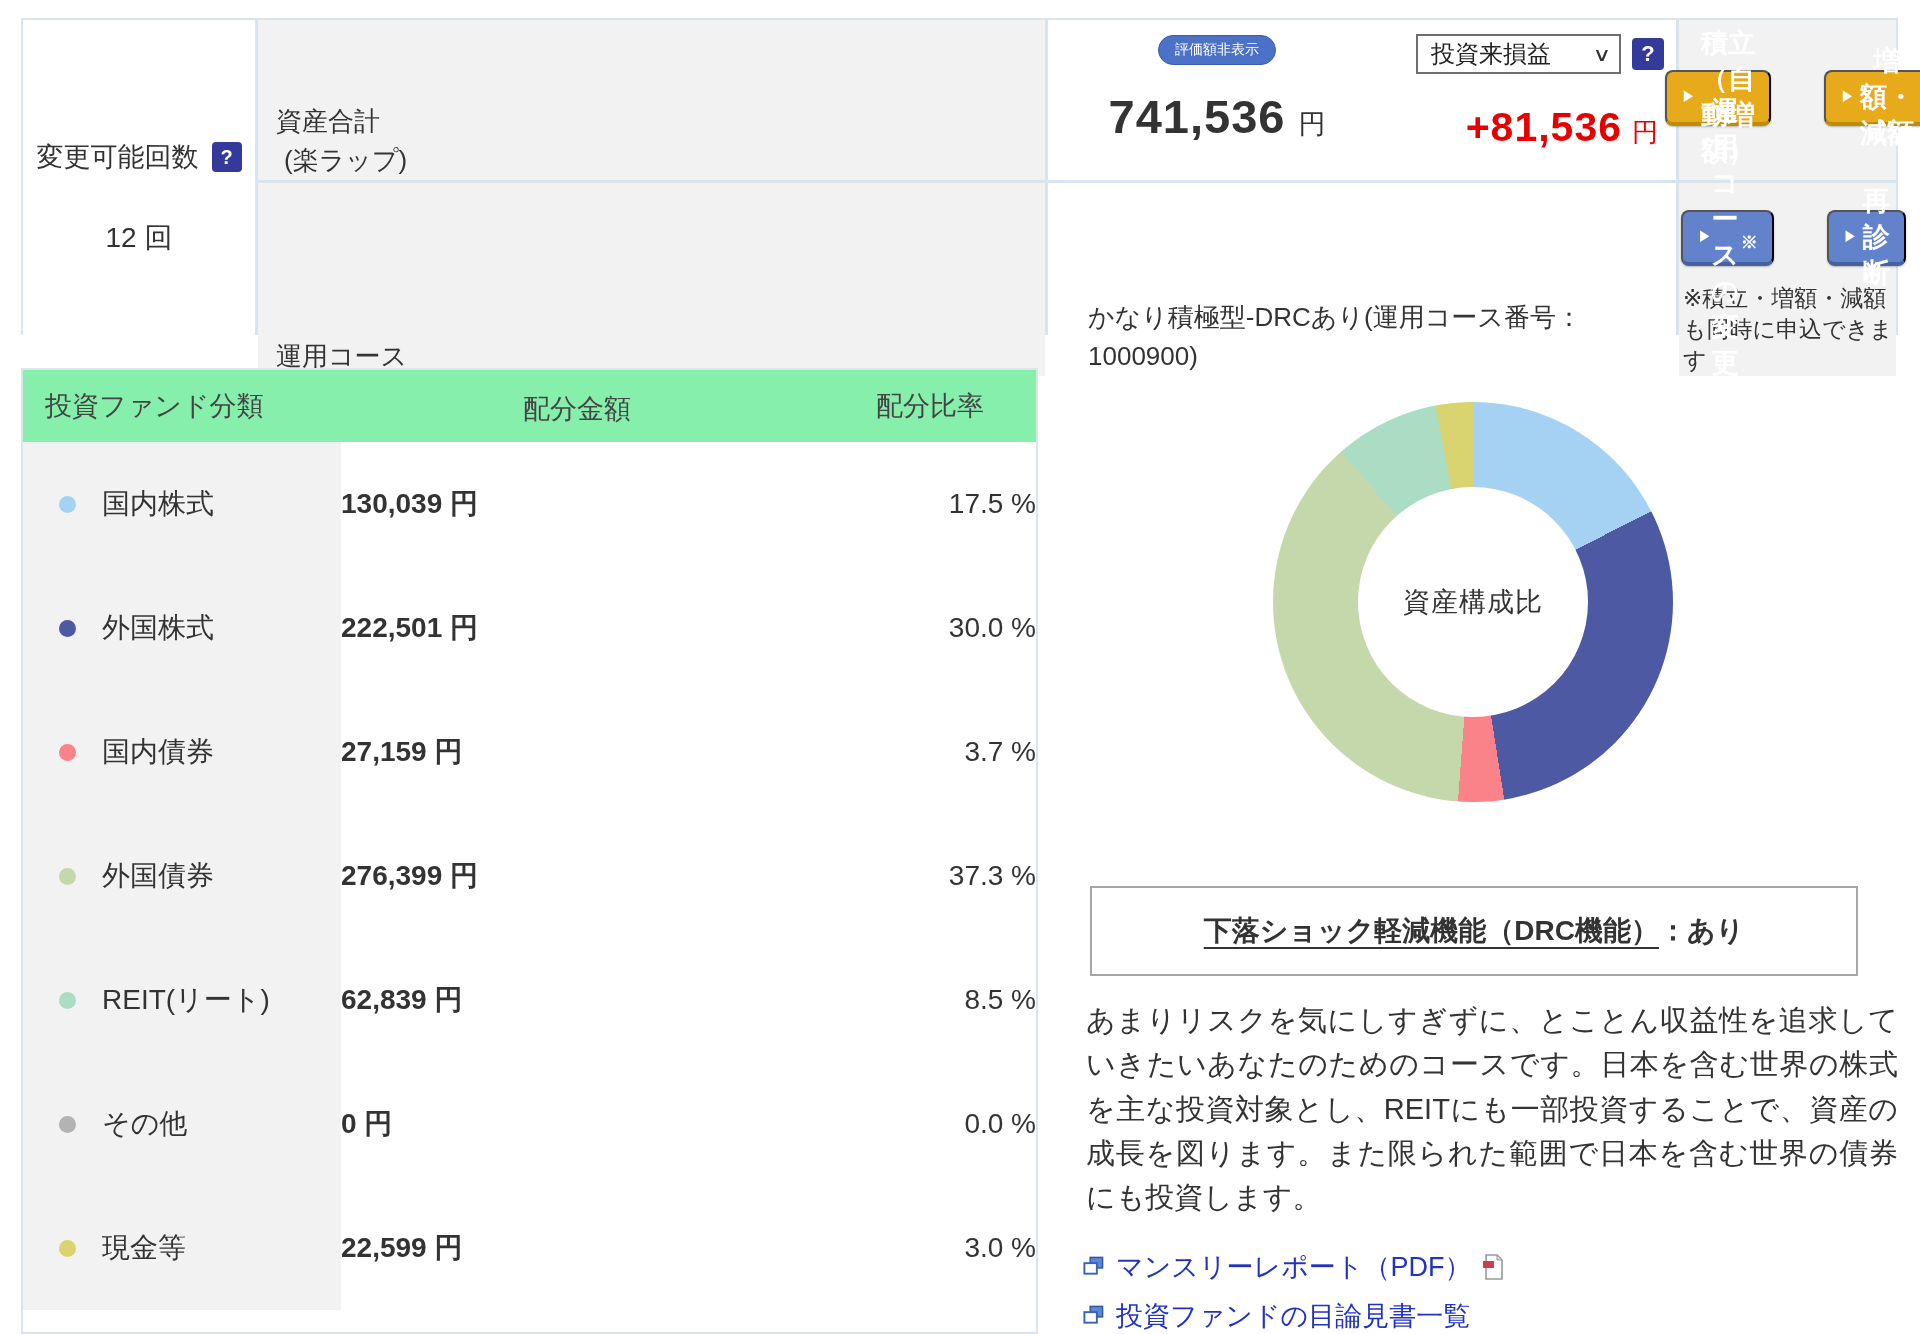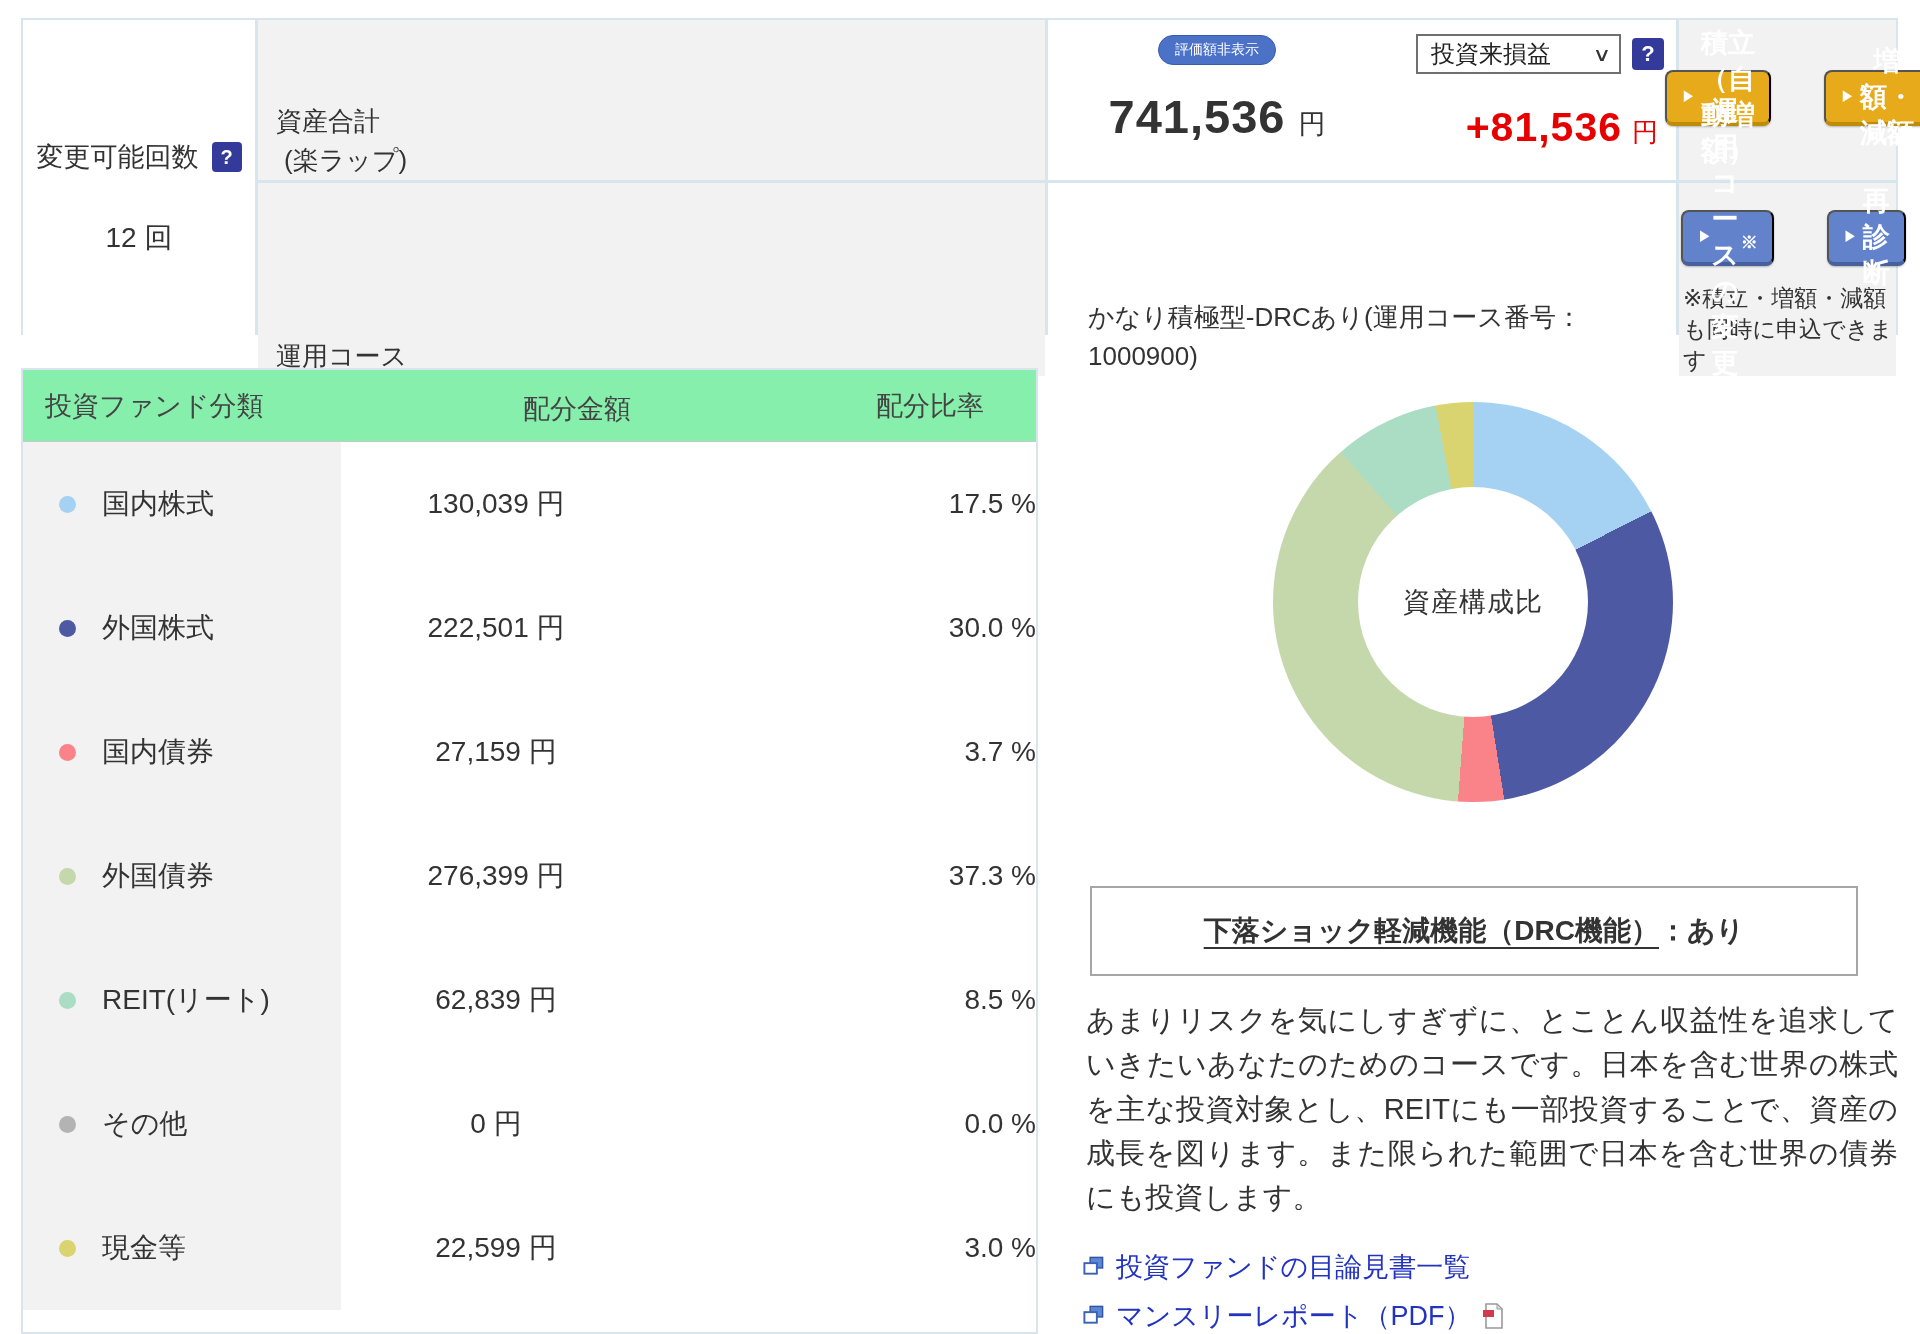--- a/index.html
+++ b/index.html
@@ -105,21 +105,21 @@
   .t-header .c3 { text-align:right; padding-right:52px; }
   .t-row {
     display:grid; grid-template-columns:318px 330px 1fr; height:124px;
     align-items:center; font-size:28px; color:#333;
   }
   .t-row .cat {
     background:#f2f2f2; height:100%; display:flex; align-items:center;
     gap:26px; padding-left:36px;
   }
   .dot { width:17px; height:17px; border-radius:50%; flex:none; }
-  .amount { text-align:center; padding-right:20px; }
+  .amount { text-align:left; padding-right:20px;font-weight:bold; }
   .ratio  { text-align:right; }
 
   .chart-area { flex:1; padding-left:42px; padding-top:34px; }
   .donut-wrap { width:400px; height:400px; margin-left:193px; position:relative; border-radius:50%; }
   .hole {
     position:absolute; inset:85px; background:#fff; border-radius:50%;
     display:flex; align-items:center; justify-content:center;
     font-size:27px; color:#333; letter-spacing:1px;
   }
   .drc-box {
@@ -301,30 +301,30 @@
       </div>
 
       <p class="desc">あまりリスクを気にしすぎずに、とことん収益性を追求していきたいあなたのためのコースです。日本を含む世界の株式を主な投資対象とし、REITにも一部投資することで、資産の成長を図ります。また限られた範囲で日本を含む世界の債券にも投資します。</p>
 
       <div class="links">
         <div class="link-row">
           <svg width="23" height="23" viewBox="0 0 24 24">
             <rect x="8.5" y="2.5" width="13" height="11" fill="#5b87d6" stroke="#33549e" stroke-width="1.5"></rect>
             <rect x="2.5" y="8.5" width="13" height="11" fill="#ffffff" stroke="#3a62b5" stroke-width="2"></rect>
           </svg>
-          <a class="link-text">投資ファンドの目論見書一覧</a>
-        </div>
-        <div class="link-row">
-          <svg width="23" height="23" viewBox="0 0 24 24">
-            <rect x="8.5" y="2.5" width="13" height="11" fill="#5b87d6" stroke="#33549e" stroke-width="1.5"></rect>
-            <rect x="2.5" y="8.5" width="13" height="11" fill="#ffffff" stroke="#3a62b5" stroke-width="2"></rect>
-          </svg>
           <a class="link-text">マンスリーレポート（PDF）</a>
           <svg width="22" height="26" viewBox="0 0 22 26">
             <path d="M4 1 h11 l5 5 v19 H4 z" fill="#ffffff" stroke="#999999" stroke-width="1.6"></path>
             <path d="M15 1 l5 5 h-5 z" fill="#dddddd" stroke="#999999" stroke-width="1"></path>
             <rect x="1" y="7" width="11" height="7" fill="#d23b4e"></rect>
           </svg>
         </div>
+        <div class="link-row">
+          <svg width="23" height="23" viewBox="0 0 24 24">
+            <rect x="8.5" y="2.5" width="13" height="11" fill="#5b87d6" stroke="#33549e" stroke-width="1.5"></rect>
+            <rect x="2.5" y="8.5" width="13" height="11" fill="#ffffff" stroke="#3a62b5" stroke-width="2"></rect>
+          </svg>
+          <a class="link-text">投資ファンドの目論見書一覧</a>
+        </div>
       </div>
     </section>
   </div>
 </div>
 
 </body></html>

